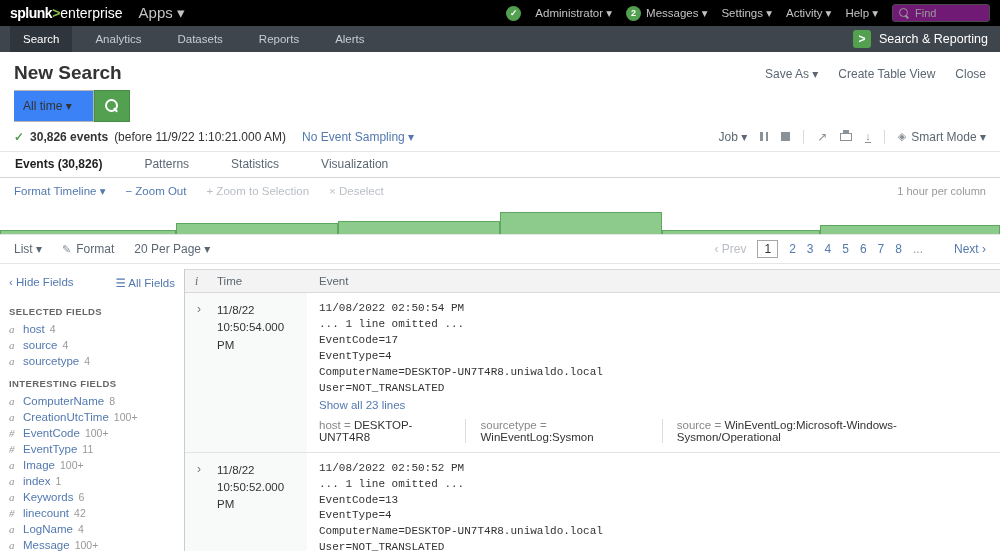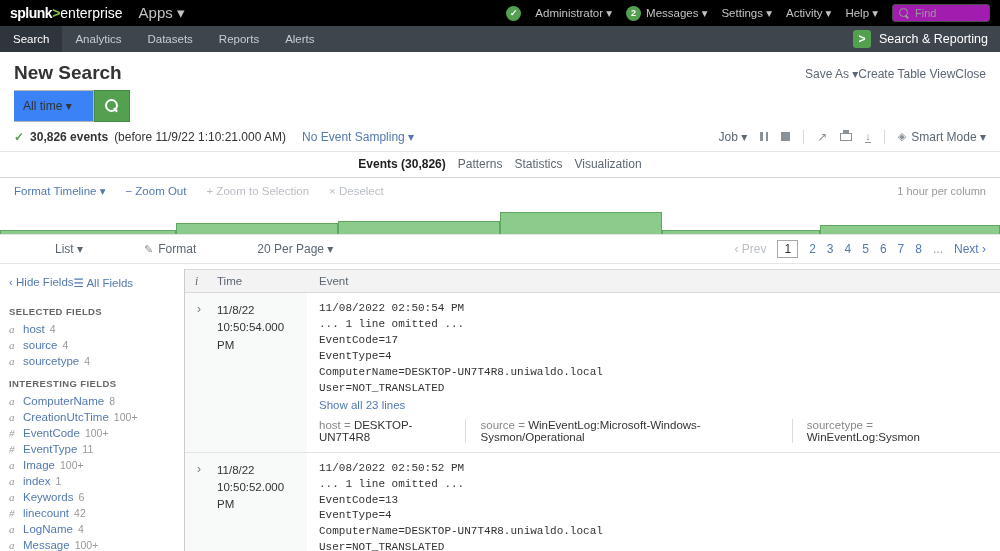--- a/index.html
+++ b/index.html
@@ -9,38 +9,38 @@
   
   .topbar { height:26px; background:#000; display:flex; align-items:center; padding:0 10px; gap:16px; flex:none; }
   .logo { font-size:14px; white-space:nowrap; }
   .logo .s { color:#fff; font-weight:bold; letter-spacing:-0.5px; }
   .logo .gt { color:#8bc34a; font-weight:bold; }
   .logo .e { color:#fff; font-weight:normal; }
   .top-menu { color:#c3c3c3; font-size:15px; cursor:default; }
   .top-right { margin-left:auto; display:flex; align-items:center; gap:14px; color:#c3c3c3; font-size:11.5px; }
   .round-badge { width:15px; height:15px; border-radius:50%; background:#53a051; color:#fff; font-size:9px; display:inline-flex; align-items:center; justify-content:center; font-weight:bold; }
   .msg-wrap { display:flex; align-items:center; gap:5px; }
-  .findbox { background:#a21caf; border:1px solid #4a4a4a; border-radius:3px; height:18px; display:flex; align-items:center; padding:0 6px; gap:5px; color:#999; }
+  .findbox { background:#701a75; border:1px solid #4a4a4a; border-radius:3px; height:18px; display:flex; align-items:center; padding:0 6px; gap:5px; color:#999; }
   .findbox input { background:transparent; border:none; outline:none; color:#ccc; font-size:11px; width:68px; font-family:"Liberation Sans", sans-serif; }
   .findbox input::placeholder { color:#999; }
   .mag { position:relative; width:11px; height:11px; display:inline-block; flex:none; }
   .mag::before { content:""; position:absolute; width:7px; height:7px; border:1.5px solid currentColor; border-radius:50%; left:0; top:0; }
   .mag::after { content:""; position:absolute; width:4px; height:1.5px; background:currentColor; transform:rotate(45deg); left:6px; top:8px; }
 
   
   .appbar { height:26px; background:#3e454d; display:flex; align-items:stretch; color:#c6cdd4; font-size:11.5px; flex:none; }
-  .appbar-tab { padding:12px 13px; display:flex; align-items:center; cursor:default; }
+  .appbar-tab { padding:12px 13px; display:flex; align-items:center; cursor:default;margin-left:10px; }
   .appbar-tab.active { background:#2f353c; color:#fff; }
   .app-switch { margin-left:auto; display:flex; align-items:center; gap:8px; padding:0 12px; color:#fff; font-size:12.5px; }
   .app-icon { width:18px; height:18px; background:#53a051; border-radius:3px; color:#fff; font-weight:bold; display:flex; align-items:center; justify-content:center; font-size:12px; }
 
   
   .page-head { height:38px; padding:10px 14px 0; display:flex; align-items:flex-start; flex:none; }
   .page-head h1 { font-size:19px; font-weight:bold; color:#333; }
-  .head-actions { margin-left:auto; display:flex; color:#5c6773; padding-top:5px; font-size:12px; }
+  .head-actions { margin-left:auto; display:flex; gap:20px; color:#5c6773; padding-top:5px; font-size:12px; }
   .head-actions span { cursor:default; }
 
   
   .search-row { height:32px; padding:0 14px; display:flex; flex:none; }
   .search-input { flex:1; border:1px solid #b6b6b6; padding:0 9px; font-family:"Liberation Mono", monospace; font-size:12px; color:#222; outline:none; }
   .time-select { width:80px; border:1px solid #b6b6b6; border-left:none; display:flex; align-items:center; padding:0 9px; background:#3b82f6; color:#333; }
   .search-btn { width:36px; background:#53a051; border:1px solid #478b45; display:flex; align-items:center; justify-content:center; color:#fff; cursor:pointer; }
   .search-btn .mag { width:14px; height:14px; }
   .search-btn .mag::before { width:9px; height:9px; border-width:2px; }
   .search-btn .mag::after { width:5px; height:2px; left:8px; top:10px; }
@@ -59,51 +59,51 @@
   .ic-pause::before { left:0; } .ic-pause::after { right:0; }
   .ic-stop { width:9px; height:9px; background:#8a9298; display:inline-block; }
   .ic-glyph { font-size:12px; color:#8a9298; line-height:1; }
   .ic-print { width:12px; height:8px; border:1.5px solid #8a9298; position:relative; display:inline-block; }
   .ic-print::before { content:""; position:absolute; width:6px; height:3px; background:#8a9298; top:-4px; left:2px; }
   .ic-dl { font-size:11px; color:#8a9298; border-bottom:1.5px solid #8a9298; line-height:1; padding-bottom:0px; }
   .mode-wrap { display:flex; align-items:center; gap:5px; color:#5c6773; }
   .mode-icon { color:#8a9298; font-size:11px; }
 
   
-  .rtabs { height:26px; padding:0 14px; display:flex; gap:10px; align-items:flex-end; border-bottom:1px solid #d5d5d5; flex:none;justify-content:center; }
+  .rtabs { height:26px; padding:0 14px; display:flex; gap:40px; align-items:flex-end; border-bottom:1px solid #d5d5d5; flex:none; }
   .rtab { padding:0 1px 6px; color:#5c6773; cursor:default; }
   .rtab.active { color:#1e1e1e; font-weight:bold; }
 
   
   .tl-toolbar { height:26px; padding:0 14px; display:flex; gap:20px; align-items:center; font-size:11.5px; flex:none; }
   .tl-link { color:#5379af; cursor:default; }
   .tl-link.disabled { color:#b9bec4; }
   .tl-scale { margin-left:auto; color:#999; font-size:11px; }
 
   
   .tl-chart { height:30px; position:relative; flex:none; }
   .tl-bar { position:absolute; bottom:0; background:#8ccb8c; border:1px solid #5fa75f; border-bottom:none; }
 
   
   .list-controls { height:30px; padding:0 14px; display:flex; align-items:center; gap:20px; border-top:1px solid #e6e6e6; border-bottom:1px solid #e6e6e6; color:#5c6773; flex:none; }
-  .lc-item { display:flex; align-items:center; gap:5px; cursor:default;margin-left:41px; }
+  .lc-item { display:flex; align-items:center; gap:5px; cursor:default; }
   .pencil { color:#8a9298; font-size:11px; }
   .pagination { margin-left:auto; display:flex; align-items:center; gap:11px; }
   .pg-prev { color:#b9bec4; }
   .pg-num { color:#5379af; cursor:default; }
   .pg-num.active { border:1px solid #a6a6a6; padding:1px 6px; color:#333; background:#fff; }
   .pg-ellipsis { color:#999; }
-  .pg-next { color:#5379af; }
+  .pg-next { color:#5379af;margin-left:20px; }
 
   
   .main { flex:1; display:flex; overflow:hidden; margin-top:5px; }
 
   
   .sidebar { width:185px; flex:none; border-right:1px solid #ccc; overflow:hidden; font-size:11.5px; }
-  .sb-head { display:flex; padding:7px 9px; color:#5379af; }
+  .sb-head { display:flex; justify-content:space-between; padding:7px 9px; color:#5379af; }
   .sb-head span { cursor:default; }
   .sb-label { padding:9px 9px 4px; font-size:9.5px; font-weight:bold; color:#666; letter-spacing:0.4px; }
   .field-item { padding:2px 9px; display:flex; gap:5px; align-items:baseline; cursor:default; }
   .ftype { color:#999; font-style:italic; font-family:"Liberation Serif", serif; width:9px; flex:none; font-size:11px; }
   .fname { color:#5379af; }
   .fcount { color:#999; font-size:10.5px; }
 
   
   .events-area { flex:1; display:flex; flex-direction:column; overflow:hidden; }
   .table-head { display:flex; background:#f3f3f3; border-top:1px solid #d9d9d9; border-bottom:1px solid #d9d9d9; color:#5c6773; font-size:11.5px; padding:5px 0; flex:none; }
@@ -346,24 +346,24 @@
             <div class="raw-line">EventCode=17</div>
             <div class="raw-line">EventType=4</div>
             <div class="raw-line">ComputerName=DESKTOP-UN7T4R8.uniwaldo.local</div>
             <div class="raw-line">User=NOT_TRANSLATED</div>
             <span class="showall">Show all 23 lines</span>
             <div class="evt-fields">
               <span class="fgroup">
                 <span class="fn">host</span> <span class="feq">=</span> <span class="fv">DESKTOP-UN7T4R8</span>
               </span>
               <span class="fgroup">
-                <span class="fn">source</span> <span class="feq">=</span> <span class="fv">WinEventLog:Microsoft-Windows-Sysmon/Operational</span>
+                <span class="fn">sourcetype</span> <span class="feq">=</span> <span class="fv">WinEventLog:Sysmon</span>
               </span>
               <span class="fgroup">
-                <span class="fn">sourcetype</span> <span class="feq">=</span> <span class="fv">WinEventLog:Sysmon</span>
+                <span class="fn">source</span> <span class="feq">=</span> <span class="fv">WinEventLog:Microsoft-Windows-Sysmon/Operational</span>
               </span>
             </div>
           </div>
         </div>
 
         <div class="event-row">
           <div class="col-arrow">›</div>
           <div class="col-time">
             <div>11/8/22</div>
             <div>10:50:52.000 PM</div>

